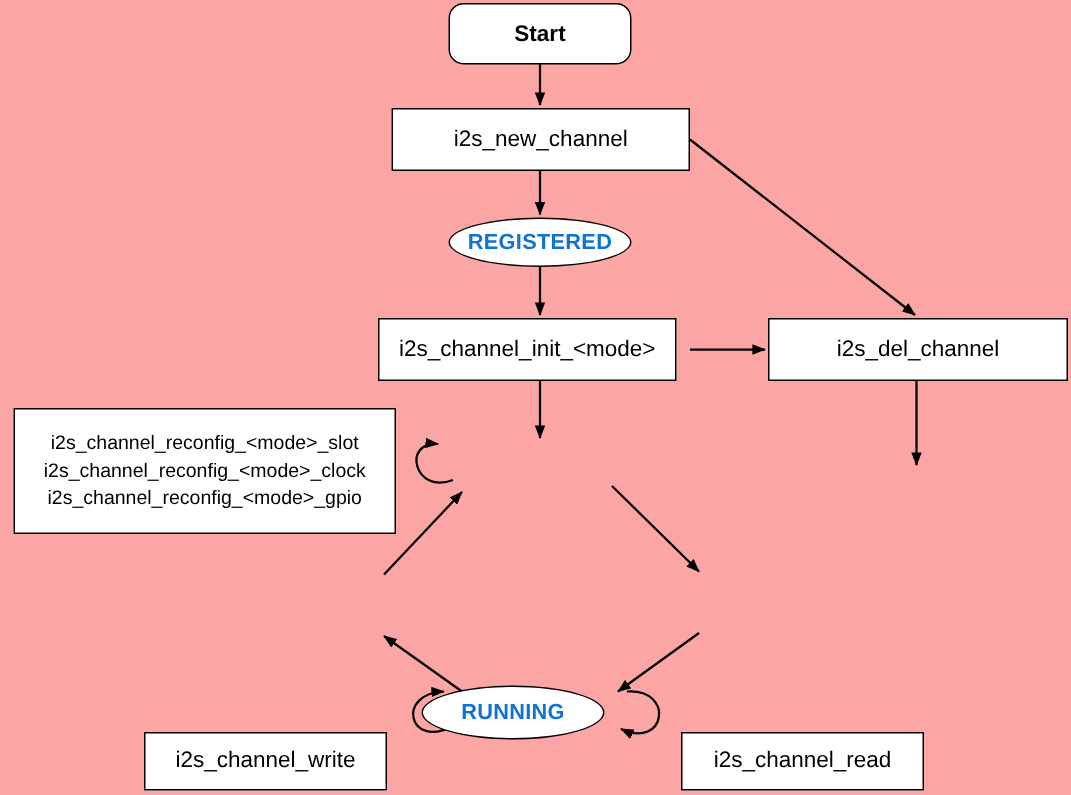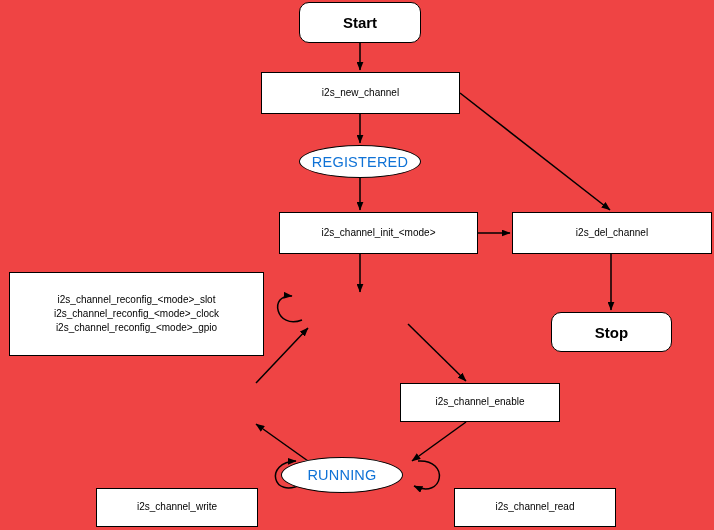--- a/index.html
+++ b/index.html
@@ -7,21 +7,21 @@
     padding: 0;
     background: #ffffff;
   }
   body {
     font-family: "Liberation Sans", sans-serif;
   }
   #diagram-root {
     position: relative;
     width: 714px;
     height: 530px;
-    background: #ef4444;
+    background: #fca5a5;
     overflow: hidden;
   }
   #edges-layer {
     position: absolute;
     left: 0;
     top: 0;
     width: 714px;
     height: 530px;
   }
   .node {
@@ -41,35 +41,35 @@
   }
   .node-terminator {
     border: 1.8px solid #000000;
     border-radius: 10px;
     font-weight: bold;
     font-size: 15px;
   }
   .node-state {
     border: 1.4px solid #000000;
     border-radius: 50%;
-    font-weight: normal;
+    font-weight: bold;
     font-size: 14.5px;
     letter-spacing: 0.2px;
   }
   .state-label {
     color: #0f72d6;
   }
   .node-label {
-    font-size: 10px;
+    font-size: 15px;
     line-height: 1.25;
     white-space: pre;
     color: #000000;
   }
   .node-label-multiline {
-    font-size: 10px;
+    font-size: 13px;
     line-height: 1.42;
     white-space: pre-line;
   }
 </style>
 </head>
 <body>
 
 <div id="diagram-root">
 
   <svg id="edges-layer" viewBox="0 0 714 530" xmlns="http://www.w3.org/2000/svg">
@@ -113,43 +113,37 @@
   </div>
 
   <div class="node node-rect" style="left:261px; top:72px; width:199px; height:42px;">
     <span class="node-label">i2s_new_channel</span>
   </div>
 
   <div class="node node-state" style="left:299px; top:145px; width:122px; height:33px;">
     <span class="state-label">REGISTERED</span>
   </div>
 
-  <div class="node node-rect" style="left:279px; top:212px; width:199px; height:42px;">
+  <div class="node node-rect" style="left:252px; top:212px; width:199px; height:42px;">
     <span class="node-label">i2s_channel_init_&lt;mode&gt;</span>
   </div>
 
   <div class="node node-rect" style="left:512px; top:212px; width:200px; height:42px;">
     <span class="node-label">i2s_del_channel</span>
   </div>
 
-  <div class="node node-terminator" style="left:551px; top:312px; width:121px; height:40px;">
-    <span>Stop</span>
-  </div>
 
   <div class="node node-rect" style="left:9px; top:272px; width:255px; height:84px;">
     <span class="node-label node-label-multiline">i2s_channel_reconfig_&lt;mode&gt;_slot
 i2s_channel_reconfig_&lt;mode&gt;_clock
 i2s_channel_reconfig_&lt;mode&gt;_gpio</span>
   </div>
 
 
 
-  <div class="node node-rect" style="left:400px; top:383px; width:160px; height:39px;">
-    <span class="node-label">i2s_channel_enable</span>
-  </div>
 
   <div class="node node-state" style="left:281px; top:457px; width:122px; height:36px;">
     <span class="state-label">RUNNING</span>
   </div>
 
   <div class="node node-rect" style="left:96px; top:488px; width:162px; height:39px;">
     <span class="node-label">i2s_channel_write</span>
   </div>
 
   <div class="node node-rect" style="left:454px; top:488px; width:162px; height:39px;">

